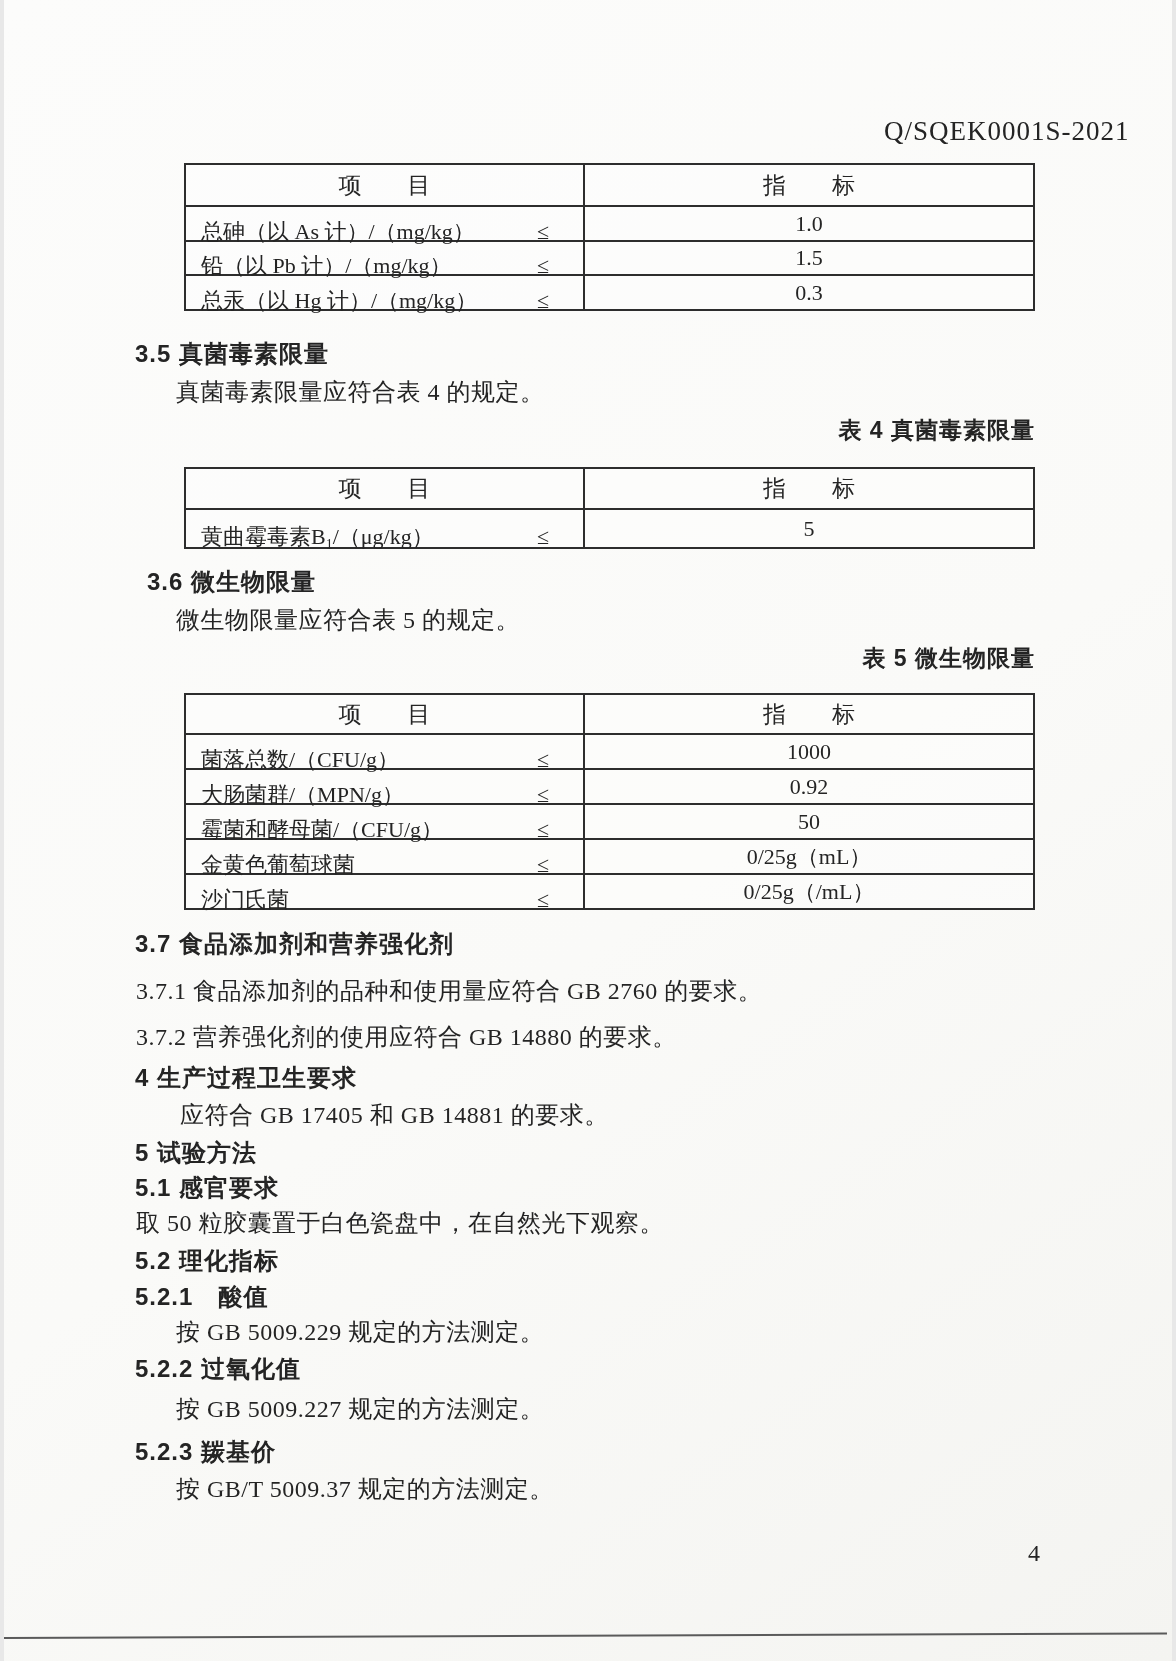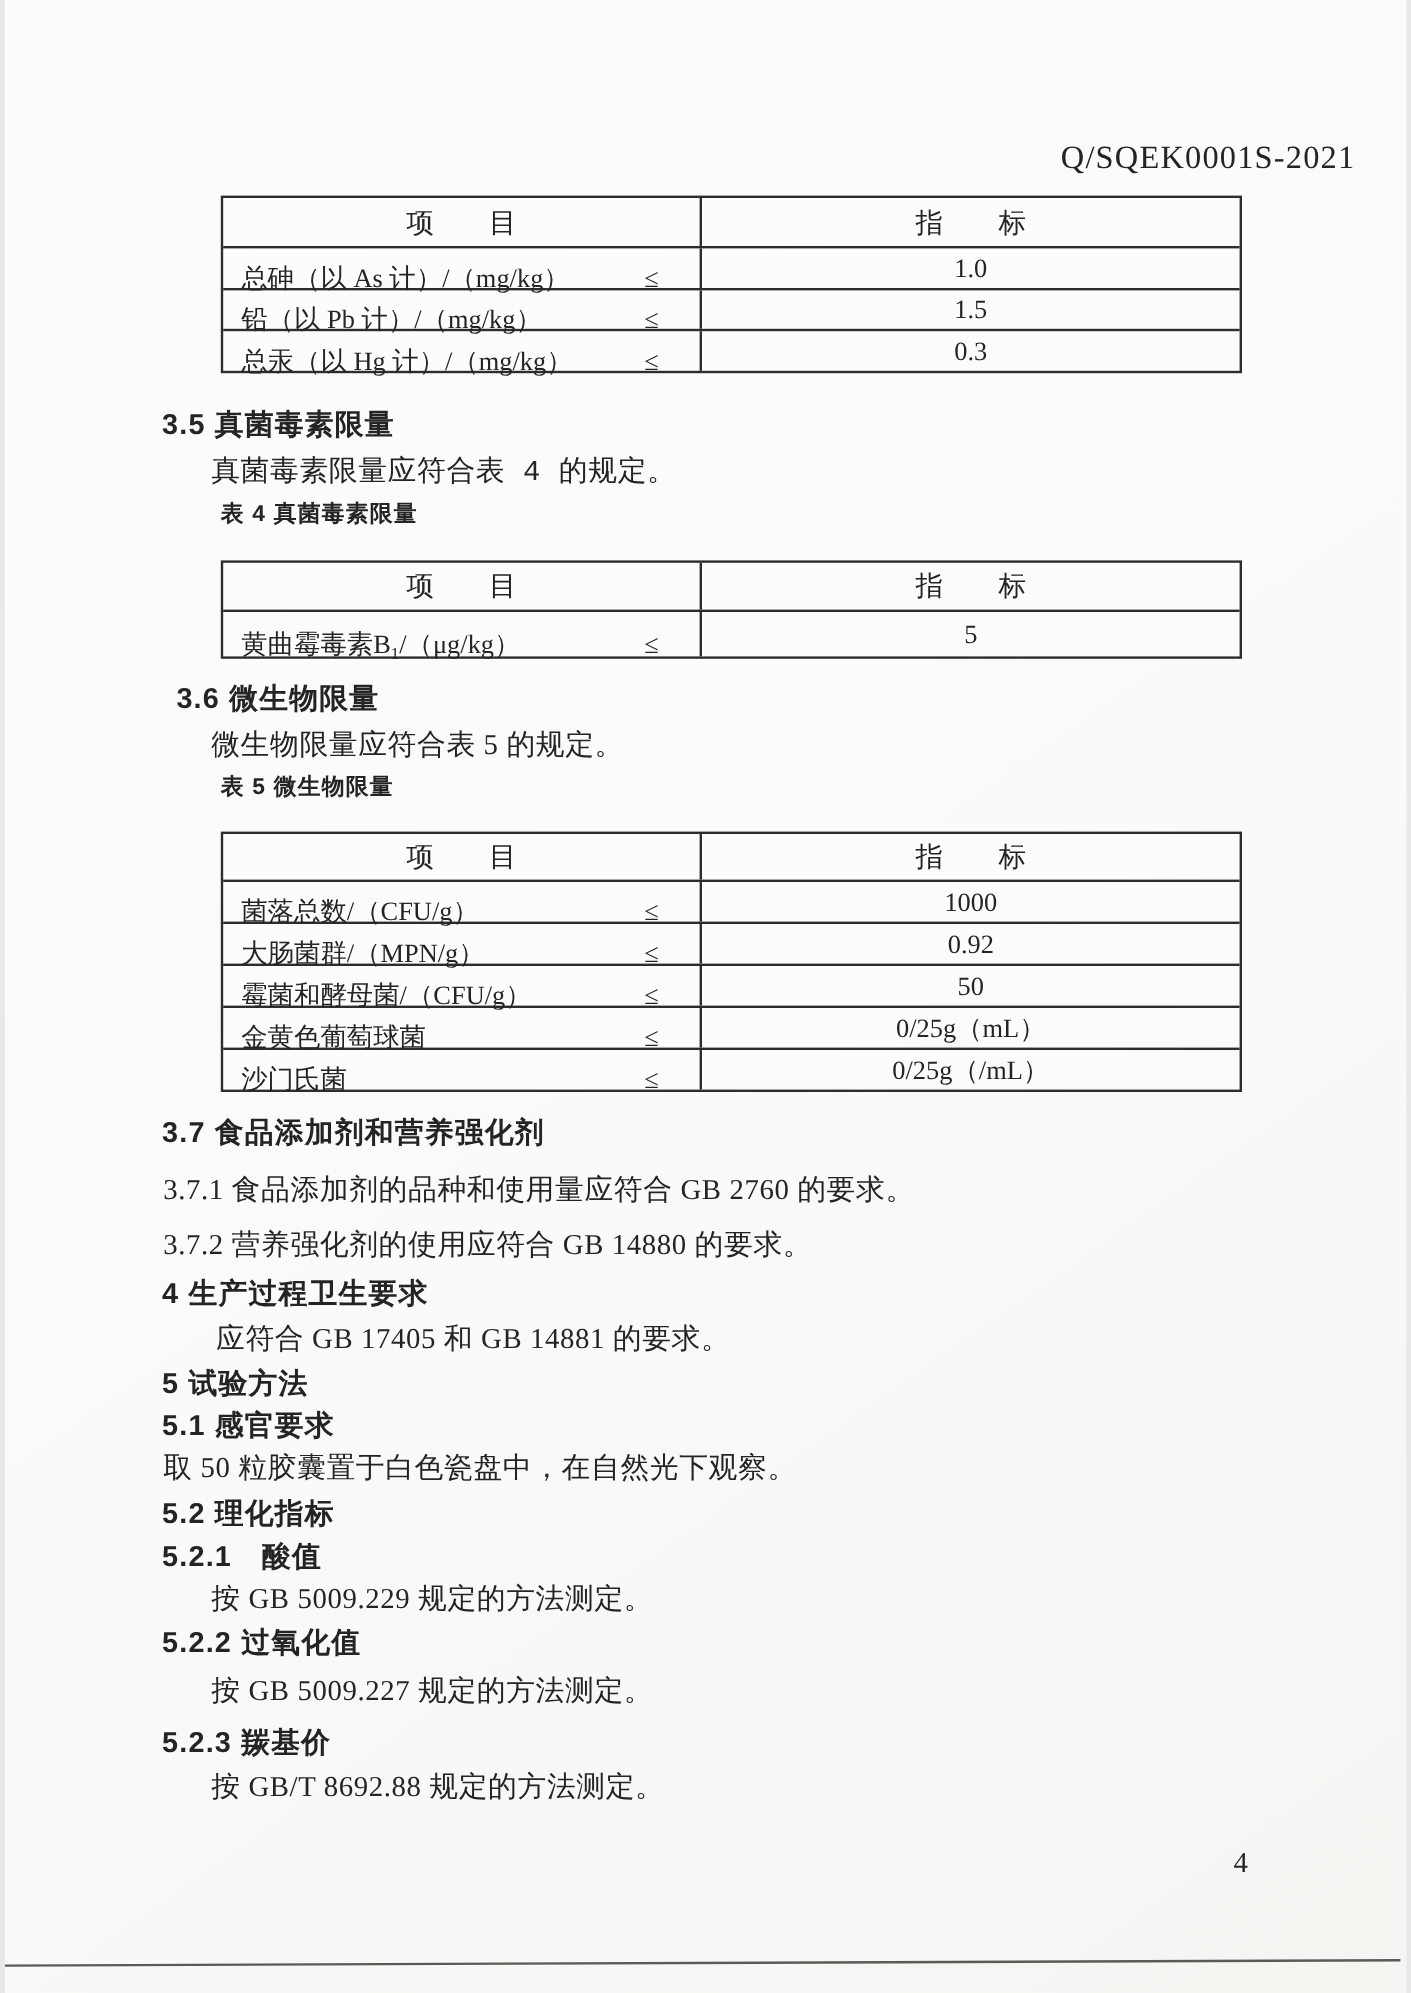--- a/index.html
+++ b/index.html
@@ -47,23 +47,23 @@
     font-family:"Liberation Sans","DejaVu Sans",sans-serif;
     font-weight:700;font-size:24px;letter-spacing:1px;
     white-space:pre;
   }
   .para{
     position:absolute;
     font-size:24px;letter-spacing:.5px;white-space:pre;
   }
   .cap{
     position:absolute;left:180px;width:851px;
-    text-align:left;
+    text-align:right;
     font-family:"Liberation Sans","DejaVu Sans",sans-serif;
-    font-weight:700;font-size:19px;letter-spacing:1px;
+    font-weight:700;font-size:23px;letter-spacing:1px;
   }
   .page-number{
     position:absolute;top:1540px;left:1024px;
     font-size:24px;
   }
   .bottom-rule{
     position:absolute;top:1637px;left:0;width:1163px;height:2px;
     background:#5a5a5a;
     transform:rotate(-0.22deg);
     transform-origin:left center;
@@ -98,21 +98,21 @@
     <div class="tr h35">
       <div class="td-item">
           <span>总汞（以 Hg 计）/（mg/kg）</span>
           <span class="le">≤</span>
         </div>
       <div class="td-val">0.3</div>
     </div>
   </div>
 
   <div class="sec-h" style="top:338px;">3.5 真菌毒素限量</div>
-  <div class="para" style="top:376px;left:172px;font-family:Liberation Mono, monospace;">真菌毒素限量应符合表 4 的规定。</div>
+  <div class="para" style="top:376px;left:172px;">真菌毒素限量应符合表 4 的规定。</div>
 
   <div class="cap" style="top:415px;">表 4 真菌毒素限量</div>
 
   <div class="tbl" style="top:467px;">
     <div class="tr h39">
       <div class="td-item th">项　　目</div>
       <div class="td-val th">指　　标</div>
     </div>
     <div class="tr h39">
       <div class="td-item">
@@ -184,19 +184,19 @@
 
   <div class="sec-h" style="top:1245px;">5.2 理化指标</div>
 
   <div class="sec-h" style="top:1281px;">5.2.1　酸值</div>
   <div class="para" style="top:1316px;left:172px;text-align:center;">按 GB 5009.229 规定的方法测定。</div>
 
   <div class="sec-h" style="top:1353px;">5.2.2 过氧化值</div>
   <div class="para" style="top:1393px;left:172px;">按 GB 5009.227 规定的方法测定。</div>
 
   <div class="sec-h" style="top:1436px;">5.2.3 羰基价</div>
-  <div class="para" style="top:1473px;left:172px;">按 GB/T 8692.88 规定的方法测定。</div>
+  <div class="para" style="top:1473px;left:172px;">按 GB/T 5009.37 规定的方法测定。</div>
 
   <div class="page-number">4</div>
 
   <div class="bottom-rule"></div>
 
 </div>
 
 </body></html>

